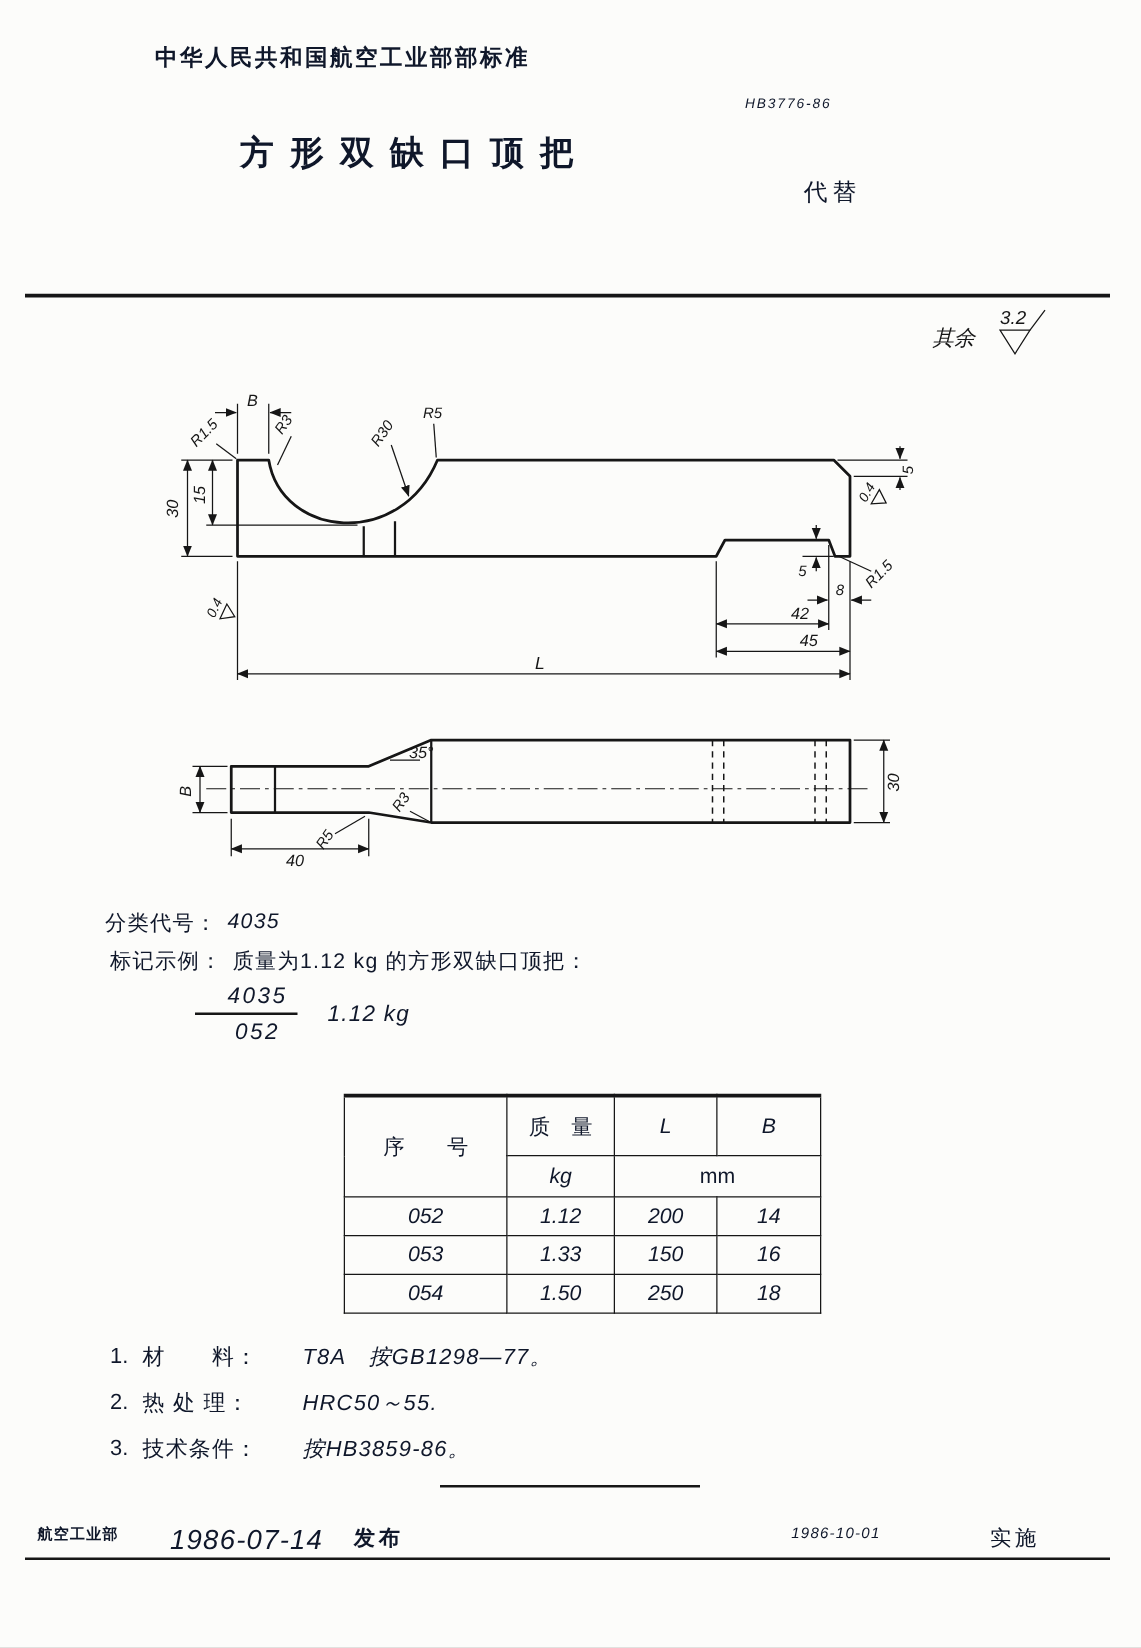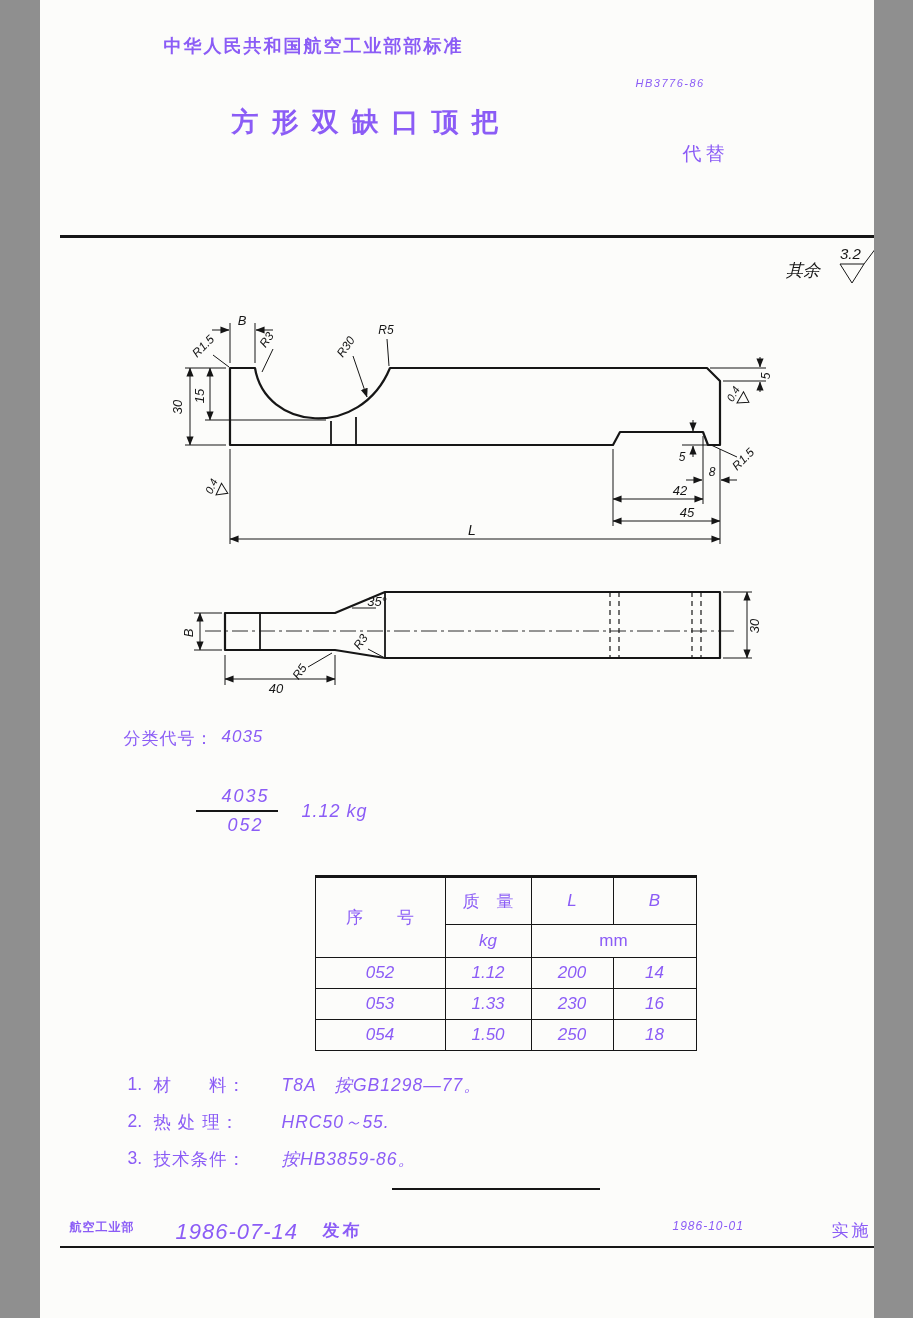--- a/index.html
+++ b/index.html
@@ -1,17 +1,17 @@
 <!DOCTYPE html>
 <html><head>
 <meta charset="utf-8">
 <style>
 html,body{margin:0;padding:0}
 body{background:#8f8f8f;font-family:"Liberation Sans","DejaVu Sans",sans-serif}
-.page{position:relative;width:834px;height:1318px;margin:0 auto;background:#fcfcfa;color:#8b5cf6;overflow:hidden}
+.page{position:relative;width:913px;height:1318px;margin:0 auto;background:#fcfcfa;color:#0f172a;overflow:hidden}
 .abs{position:absolute}
 .hand{font-style:italic}
 .org-standard{left:124px;top:34px;font-size:18px;font-weight:700;letter-spacing:2px}
 .std-code{left:596px;top:77px;font-size:11px;font-style:italic;letter-spacing:1.5px}
 .doc-title{left:192px;top:104px;font-size:27px;font-weight:700;letter-spacing:13px}
 .replaces{left:643px;top:141px;font-size:19px;letter-spacing:4px}
 .rule-top{left:20px;top:235px;width:868px;height:3px;background:#161616}
 .rule-short{left:352px;top:1188px;width:208px;height:2px;background:#161616}
 .rule-footer{left:20px;top:1246px;width:868px;height:2px;background:#161616}
 .class-line,.mark-line{font-size:17px;letter-spacing:1px;display:flex}
@@ -212,20 +212,24 @@
       <path class="dim" d="M567,17 L567,83" marker-start="url(#a2)" marker-end="url(#a2)"></path>
       <text x="579" y="51" text-anchor="middle" font-size="13" transform="rotate(-90 579 51)">30</text>
     </g>
   </svg>
 
   <div class="abs class-line">
     <span>分类代号：</span>
     <span class="val hand">4035</span>
   </div>
 
+  <div class="abs mark-line">
+    <span>标记示例：</span>
+    <span class="txt">质量为1.12 kg 的方形双缺口顶把：</span>
+  </div>
 
   <div class="abs fraction-wrap">
     <div class="frac">
       <div class="frac-top">4035</div>
       <div class="frac-bottom">052</div>
     </div>
     <span class="frac-mass">1.12 kg</span>
   </div>
 
   <table class="abs spec-table">
@@ -248,21 +252,21 @@
       </tr>
       <tr style="height:31px">
         <td class="hand">052</td>
         <td class="hand">1.12</td>
         <td class="hand">200</td>
         <td class="hand">14</td>
       </tr>
       <tr style="height:31px">
         <td class="hand">053</td>
         <td class="hand">1.33</td>
-        <td class="hand">230</td>
+        <td class="hand">150</td>
         <td class="hand">16</td>
       </tr>
       <tr style="height:31px">
         <td class="hand">054</td>
         <td class="hand">1.50</td>
         <td class="hand">250</td>
         <td class="hand">18</td>
       </tr>
     </tbody>
   </table>

